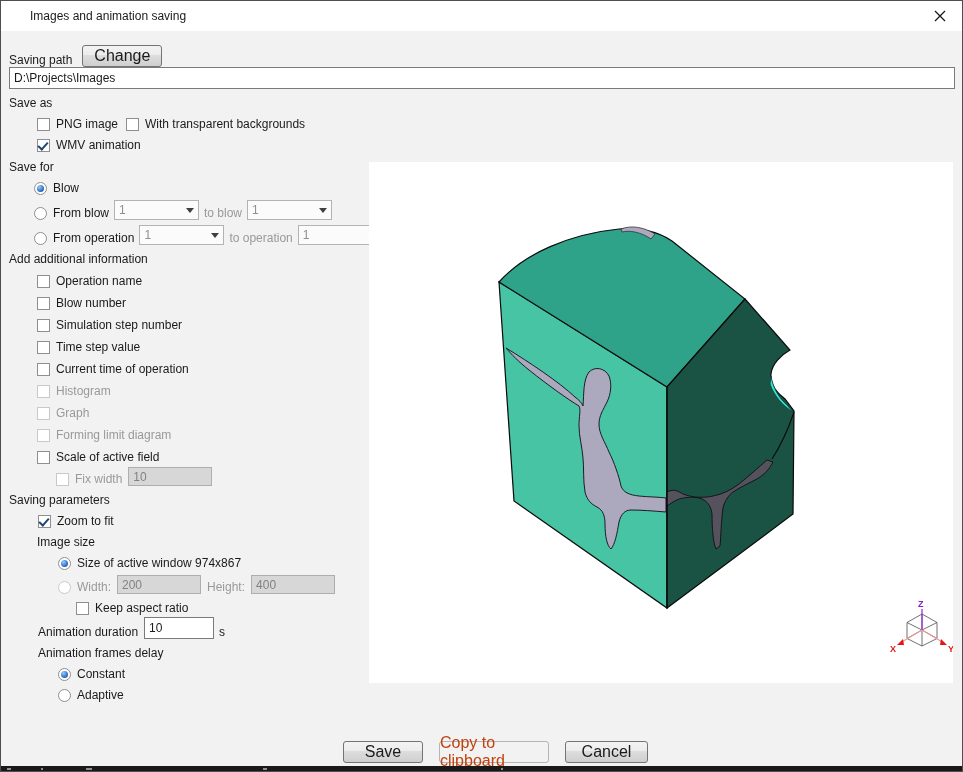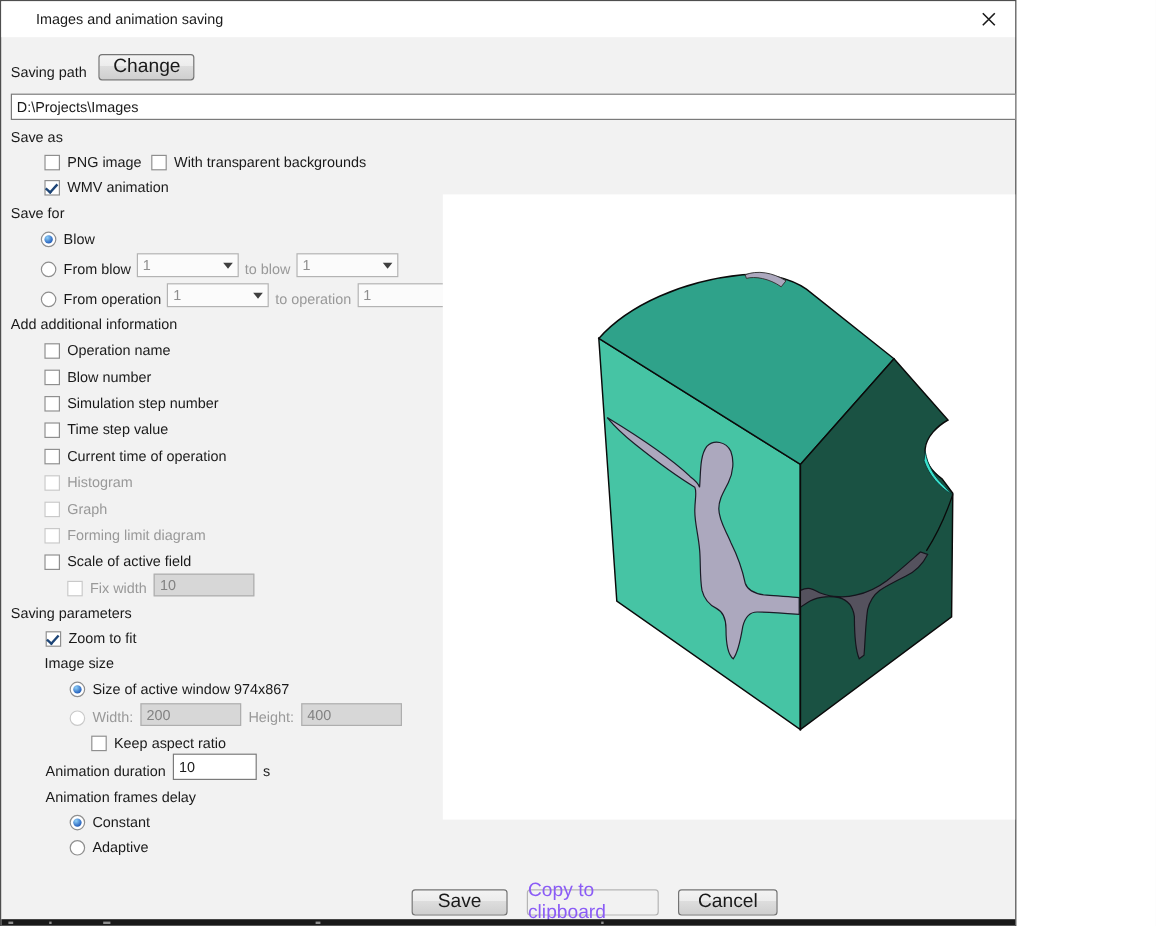--- a/index.html
+++ b/index.html
@@ -1,34 +1,34 @@
 <!DOCTYPE html>
 <html><head>
 <meta charset="utf-8">
 <style>
   html,body{margin:0;padding:0;background:#fff}
-  .window{position:relative;width:847px;height:772px;box-sizing:border-box;
+  .window{position:relative;width:963px;height:772px;box-sizing:border-box;
     background:#f2f2f2;border:1px solid #4e4e4e;overflow:hidden;
     font-family:"Liberation Sans",sans-serif;font-size:12px;color:#1a1a1a}
   .titlebar{position:absolute;left:0;top:0;width:100%;height:30px;background:#ffffff;display:flex;align-items:center}
   .title{padding-left:29px}
   .close-btn{position:absolute;right:8px;top:3px;width:28px;height:24px;display:flex;align-items:center;justify-content:center;cursor:pointer}
 
   .form{position:absolute;left:8px;top:44px;width:947px}
   .row{display:flex;align-items:flex-end}
   .h21{height:21px}.h22{height:22px}.h24{height:24px}.h25{height:25px}
   .hdr{margin-top:8px;height:13px;line-height:13px}
   .hdr.mt9{margin-top:9px}
   .ind25{padding-left:25px}.ind28{padding-left:28px}.ind29{padding-left:29px}
   .ind47{padding-left:47px}.ind49{padding-left:49px}.ind67{padding-left:67px}
   .gray{color:#999}
 
   input.txt{height:22px;border:1px solid #7a7a7a;background:#fff;color:#1a1a1a;
     font-family:"Liberation Sans",sans-serif;font-size:12px;padding:0 4px;box-sizing:border-box;outline:none}
-  .pathrow{margin-top:11px}
+  .pathrow{margin-top:0}
   .path-input{width:946px}
   .dur-input{width:70px;height:19px;margin:0 5px 0 6px}
   input.dis{background:#d7d7d7;border:1px solid #aeaeae;color:#828282;height:19px;width:84px}
 
   .cb{width:13px;height:13px;border:1px solid #8f8f8f;background:#fff;box-sizing:border-box;
     position:relative;flex:none;margin-right:6px}
   .cb.checked::after{content:"";position:absolute;left:2px;top:0px;width:4px;height:8px;
     border:solid #1d4577;border-width:0 2px 2px 0;transform:rotate(42deg)}
   .cb.disabled{border-color:#c9c9c9}
   .rb{width:13px;height:13px;border:1px solid #8f8f8f;border-radius:50%;background:#fff;
@@ -40,21 +40,21 @@
   .dd{width:85px;height:20px;border:1px solid #b3b3b3;background:#fbfbfb;color:#8f8f8f;
     display:flex;align-items:center;padding:0 4px;box-sizing:border-box;margin:0 5px;flex:none}
   .dd .val{flex:1}
   .tri{width:0;height:0;border-left:4px solid transparent;border-right:4px solid transparent;
     border-top:5px solid #3f3f3f;flex:none}
 
   .btn{height:22px;border:1px solid #747474;border-radius:3px;box-sizing:border-box;
     background:linear-gradient(180deg,#f3f3f3,#ececec 45%,#dddddd 46%,#cfcfcf);
     font-family:"Liberation Sans",sans-serif;font-size:16px;color:#1a1a1a;
     display:flex;align-items:center;justify-content:center;cursor:pointer}
-  .btn.disabled{border-color:#b5b5b5;background:#f2f2f2;color:#8b5cf6;cursor:default}
+  .btn.disabled{border-color:#b5b5b5;background:#f2f2f2;color:#c2410c;cursor:default}
   .change-btn{width:80px;margin-left:10px}
   .footer{position:absolute;left:342px;top:740px;display:flex;gap:16px}
   .btn-save{width:80px}.btn-copy{width:110px}.btn-cancel{width:83px}
 
   .preview{position:absolute;left:368px;top:161px;width:584px;height:521px;background:#ffffff}
   .bottom-strip{position:absolute;left:0;top:765px;width:961px;height:6px;background:#191919}
   .speck{position:absolute;top:2px;height:2px;background:#8f8f8f}
 </style>
 </head>
 <body>

